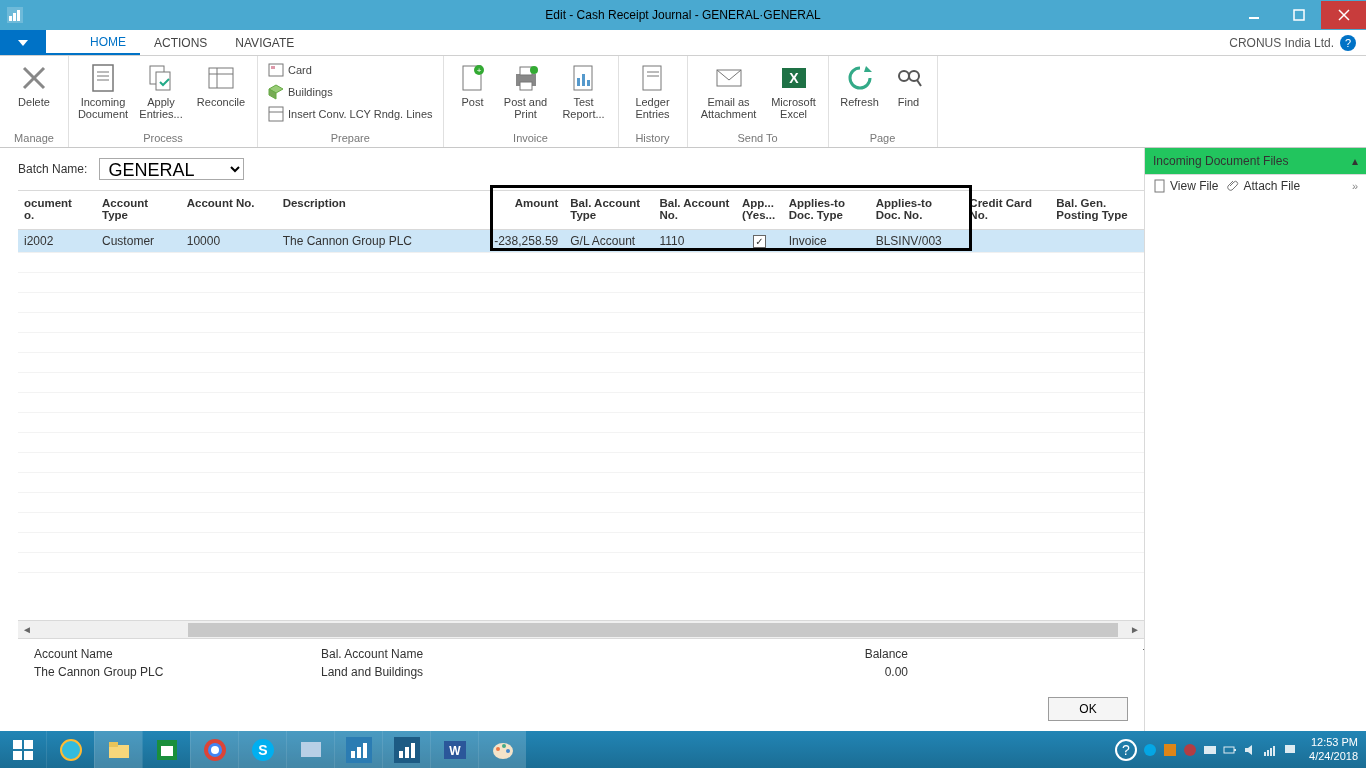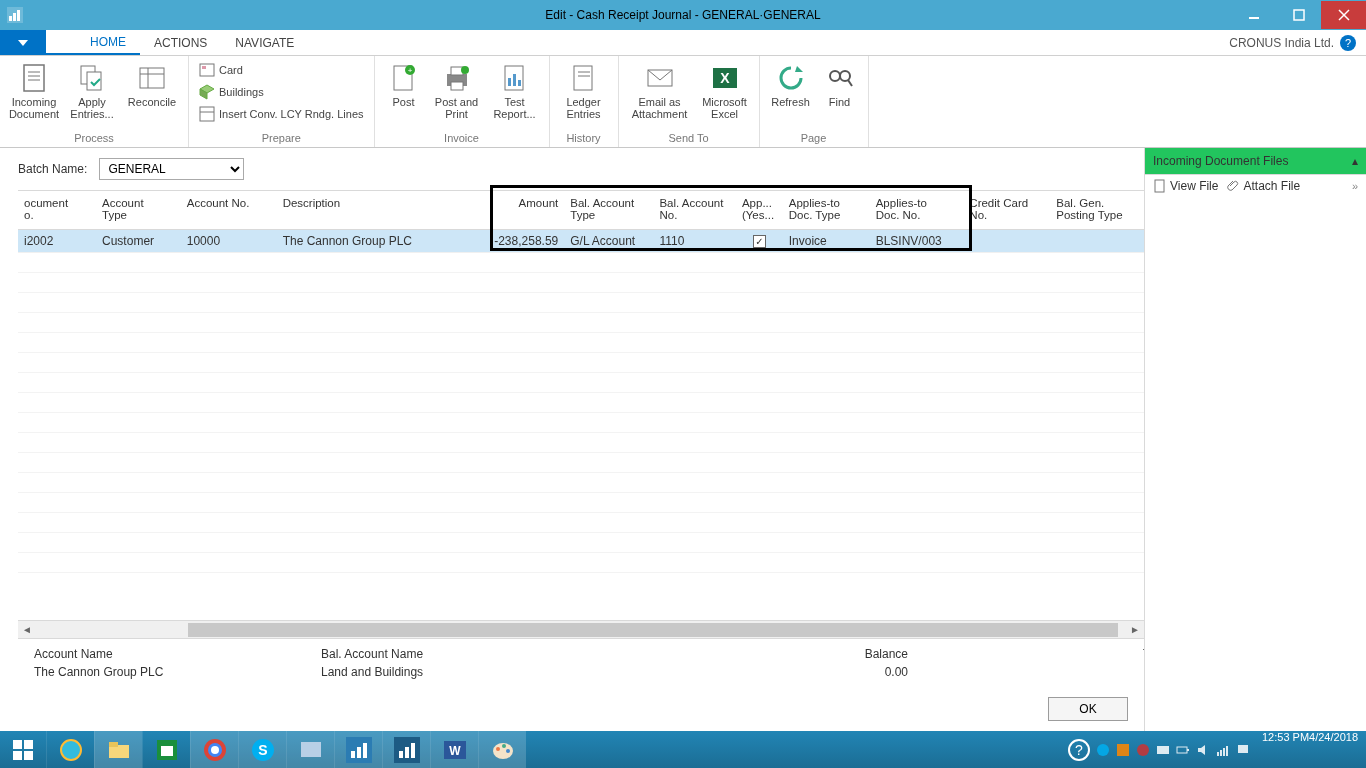--- a/index.html
+++ b/index.html
@@ -32,26 +32,26 @@
 .rbtn-small .ricon-sm { width: 16px; height: 16px; }
 .vstack { display: flex; flex-direction: column; gap: 2px; padding-top: 2px; }
 
 
 .content { position: absolute; top: 148px; left: 0; right: 0; bottom: 37px; display: flex; }
 .main-left { flex: 1; padding: 10px 0 0 18px; display: flex; flex-direction: column; min-width: 0; }
 .main-right { width: 222px; border-left: 1px solid #d9d9d9; background: #fff; display: flex; flex-direction: column; }
 
 .batch-row { display: flex; align-items: center; gap: 12px; margin-bottom: 10px; }
 .batch-row label { font-size: 12px; }
-.batch-select { width: 145px; height: 22px; border: 1px solid #aaa; font-size: 12px; padding: 0 4px; background: #fff; }
+.batch-select { width: 145px; height: 22px; border: 1px solid #aaa; font-size: 18px; padding: 0 4px; background: #fff; }
 
 
 .grid-wrap { flex: 1; display: flex; flex-direction: column; border-top: 1px solid #d9d9d9; min-height: 0; position: relative; }
 .grid { width: 100%; border-collapse: collapse; table-layout: fixed; }
-.grid th { text-align: left; font-weight: 400; font-size: 11.5px; color: #333; padding: 6px 6px; border-bottom: 1px solid #d9d9d9; vertical-align: top; height: 38px; background: #fff; }
+.grid th { text-align: left; font-weight: 700; font-size: 11.5px; color: #333; padding: 6px 6px; border-bottom: 1px solid #d9d9d9; vertical-align: top; height: 38px; background: #fff; }
 .grid th.right { text-align: right; }
 .grid td { font-size: 12px; padding: 4px 6px; border-bottom: 1px solid #f0f0f0; height: 22px; }
 .grid td.right { text-align: right; }
 .grid tr.selected td { background: #cde6f7; }
 .empty-row td { border-bottom: 1px solid #f3f3f3; height: 20px; }
 .highlight-box { position: absolute; border: 3px solid #000; pointer-events: none; top: -6px; left: 472px; width: 482px; height: 66px; z-index: 5; }
 
 .hscroll { height: 18px; background: #f0f0f0; border-top: 1px solid #d9d9d9; display: flex; align-items: center; position: relative; }
 .hscroll .arrow { width: 18px; text-align: center; color: #666; font-size: 10px; }
 .hscroll .thumb { position: absolute; left: 170px; top: 2px; height: 14px; width: 930px; background: #c8c8c8; }
@@ -72,21 +72,21 @@
 .pane-list-hdr { display: flex; padding: 4px 8px; font-size: 11px; color: #555; border-bottom: 1px solid #eee; }
 .pane-list-hdr .c1 { flex: 1; }
 .pane-list-hdr .c2 { width: 50px; }
 
 
 .taskbar { position: absolute; left: 0; right: 0; bottom: 0; height: 37px; background: linear-gradient(#2285b5,#1b6d94); display: flex; align-items: stretch; }
 .taskbar .start { width: 46px; display: flex; align-items: center; justify-content: center; }
 .taskbar .tbtn { width: 48px; border-left: 1px solid rgba(255,255,255,0.1); display: flex; align-items: center; justify-content: center; }
 .taskbar .tbtn.active { background: rgba(255,255,255,0.18); }
 .taskbar .tray { margin-left: auto; display: flex; align-items: center; gap: 6px; padding: 0 4px; color: #fff; font-size: 10px; }
-.taskbar .clock { text-align: right; padding: 0 8px; color: #fff; font-size: 11px; line-height: 1.2; display: flex; flex-direction: row; justify-content: center; }
+.taskbar .clock { text-align: right; padding: 0 8px; color: #fff; font-size: 11px; line-height: 1.2; display: flex; flex-direction: column; justify-content: center; }
 .tray-icon { width: 14px; height: 14px; opacity: 0.85; }
 
 .checkbox { width: 13px; height: 13px; border: 1px solid #666; display: inline-flex; align-items: center; justify-content: center; font-size: 10px; background: #fff; }
 
 svg { display: block; }
 </style>
 </head>
 <body>
 
 <div class="titlebar">
@@ -128,20 +128,32 @@
   <div class="ribbon-tab active">HOME</div>
   <div class="ribbon-tab">ACTIONS</div>
   <div class="ribbon-tab">NAVIGATE</div>
   <div class="company-label">
     <span>CRONUS India Ltd.</span>
     <span class="help-q">?</span>
   </div>
 </div>
 
 <div class="ribbon">
+  <div class="rgroup">
+    <div class="rcontent">
+      <div class="rbtn-large">
+        <svg class="ricon" viewBox="0 0 32 32">
+            <line x1="6" y1="6" x2="26" y2="26" stroke="#888" stroke-width="3"></line>
+            <line x1="26" y1="6" x2="6" y2="26" stroke="#888" stroke-width="3"></line>
+          </svg>
+        <span>Delete</span>
+      </div>
+    </div>
+    <div class="rlabel">Manage</div>
+  </div>
 
   <div class="rgroup">
     <div class="rcontent">
       <div class="rbtn-large">
         <svg class="ricon" viewBox="0 0 32 32">
             <rect x="6" y="3" width="20" height="26" fill="none" stroke="#777" stroke-width="1.5"></rect>
             <line x1="10" y1="10" x2="22" y2="10" stroke="#777"></line>
             <line x1="10" y1="14" x2="22" y2="14" stroke="#777"></line>
             <line x1="10" y1="18" x2="22" y2="18" stroke="#777"></line>
           </svg>

